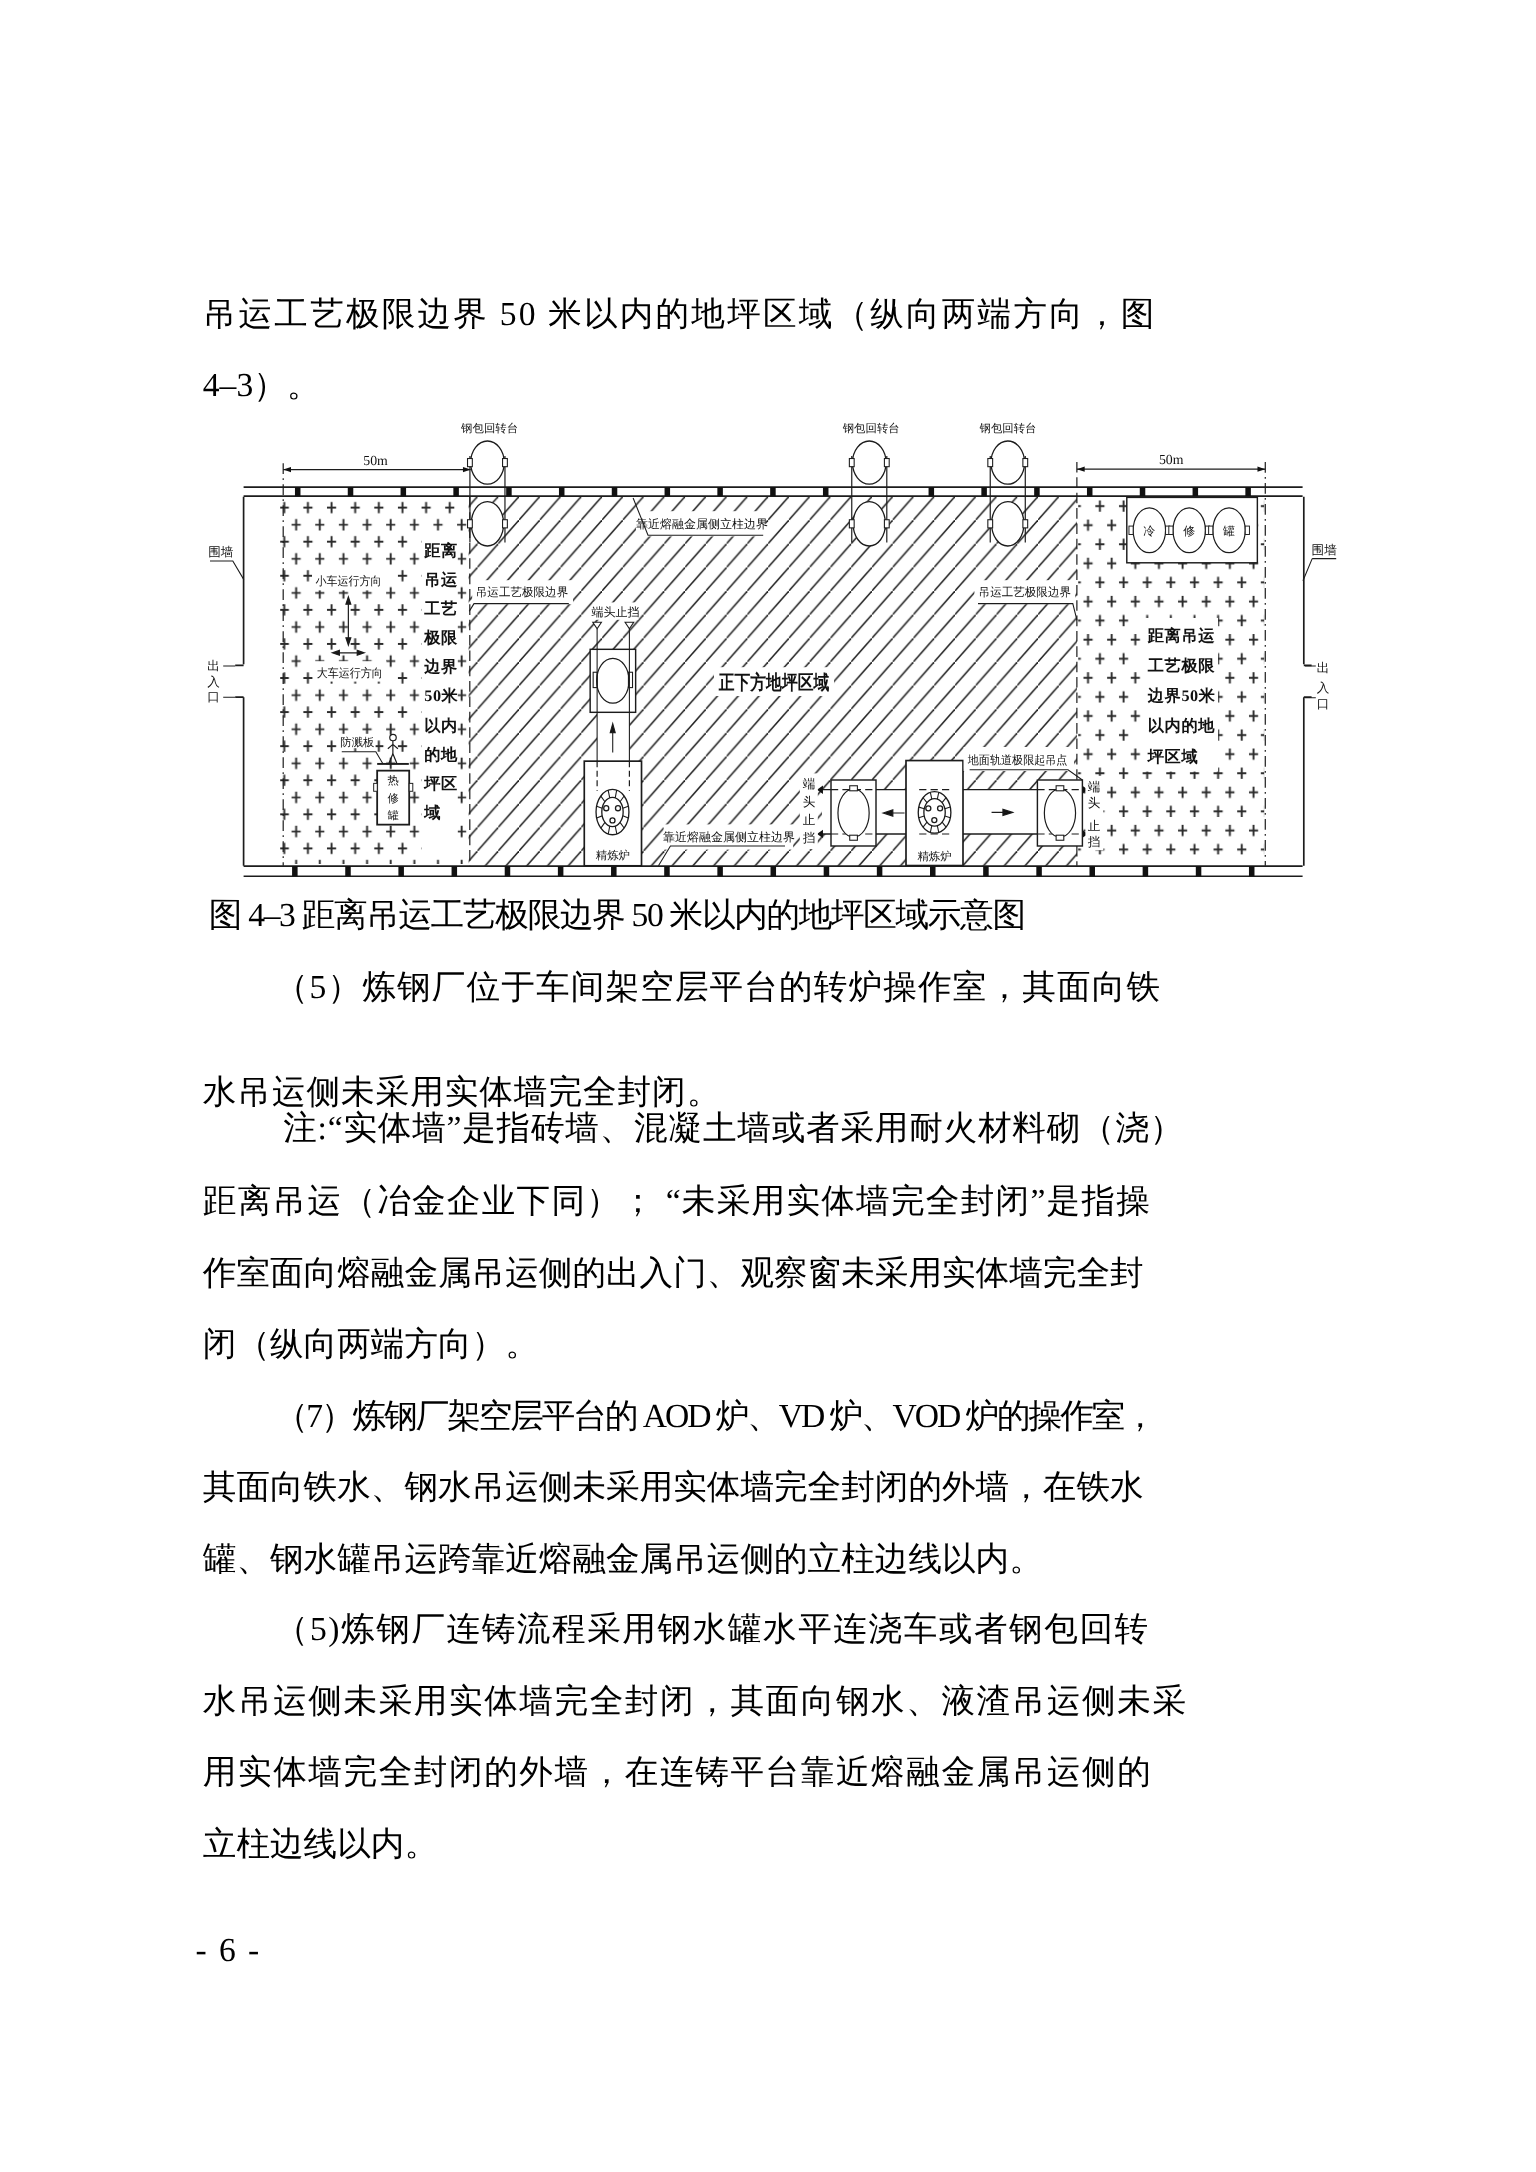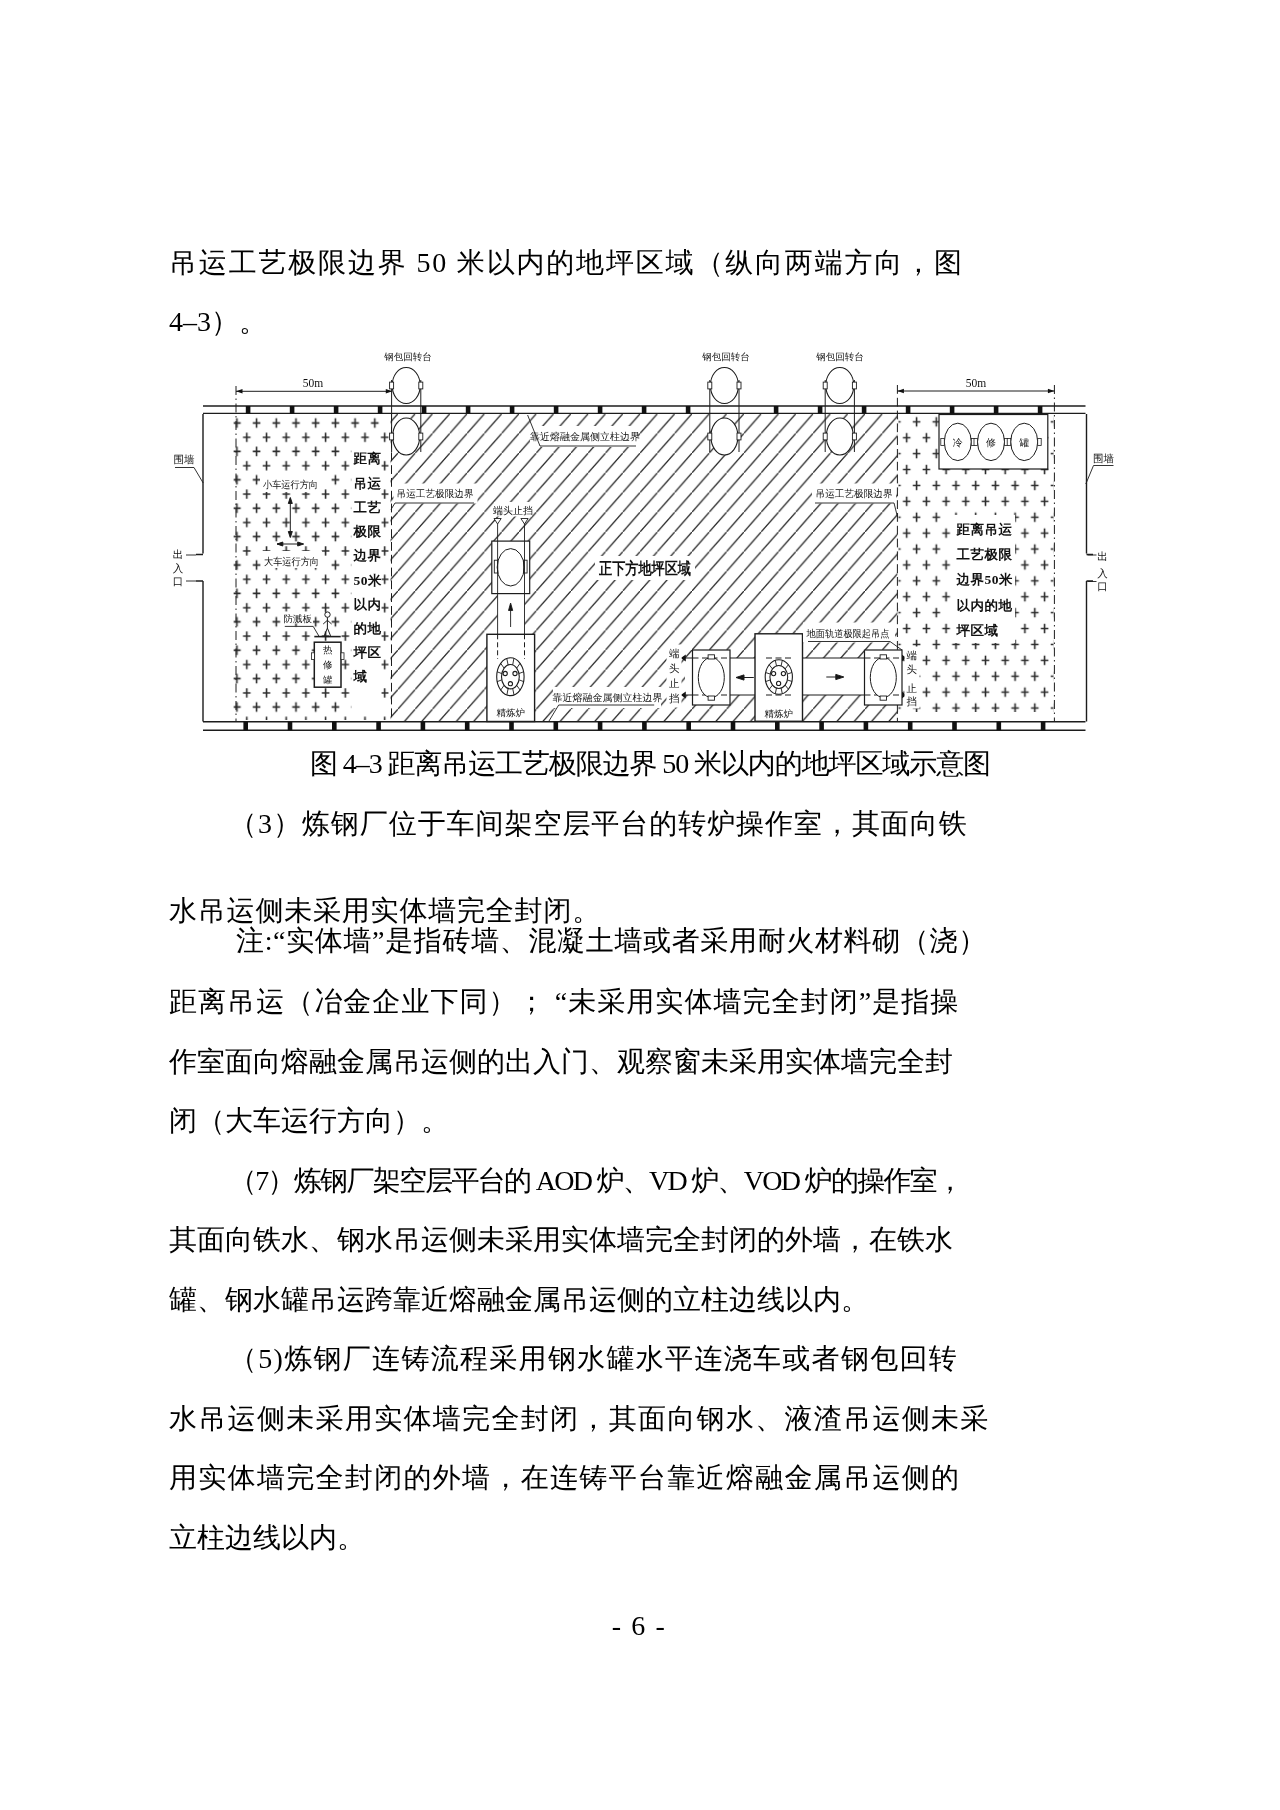--- a/index.html
+++ b/index.html
@@ -1,40 +1,40 @@
 <!DOCTYPE html>
 <html><head>
 <meta charset="utf-8">
 <style>
 html,body{margin:0;padding:0}
 body{width:1280px;height:1810px;background:#fff;position:relative;font-family:"Liberation Serif",serif;color:#000}
 .ln{position:absolute;left:169px;width:952px;font-size:28px;line-height:34px;white-space:nowrap}
 .ind{padding-left:67px}
-.ctr{text-align:center;white-space:nowrap}
+.ctr{white-space:nowrap}
 </style>
 </head>
 <body>
 
 <div class="ln" style="top:245.5px;letter-spacing:1.82px">吊运工艺极限边界 50 米以内的地坪区域（纵向两端方向，图</div>
 
 <div class="ln" style="top:305.1px">4–3）。</div>
 
 <div class="ln ctr" style="top:746.5px;letter-spacing:-1.1px;left:174px">图 4–3 距离吊运工艺极限边界 50 米以内的地坪区域示意图</div>
 
-<div class="ln" style="top:806.5px;letter-spacing:0.95px;padding-left:60px">（3）炼钢厂位于车间架空层平台的转炉操作室，其面向铁</div>
+<div class="ln" style="top:806.5px;letter-spacing:0.95px;padding-left:60px">（5）炼钢厂位于车间架空层平台的转炉操作室，其面向铁</div>
 
 <div class="ln" style="top:894px;letter-spacing:0.8px">水吊运侧未采用实体墙完全封闭。</div>
 
 <div class="ln ind" style="top:923.5px;letter-spacing:0.65px">注:“实体墙”是指砖墙、混凝土墙或者采用耐火材料砌（浇）</div>
 
 <div class="ln" style="top:985.0px;letter-spacing:1.05px">距离吊运（冶金企业下同）； “未采用实体墙完全封闭”是指操</div>
 
 <div class="ln" style="top:1045px">作室面向熔融金属吊运侧的出入门、观察窗未采用实体墙完全封</div>
 
-<div class="ln" style="top:1104.0px">闭（大车运行方向）。</div>
+<div class="ln" style="top:1104.0px">闭（纵向两端方向）。</div>
 
 <div class="ln" style="top:1163.5px;letter-spacing:-1.72px;padding-left:60px">（7）炼钢厂架空层平台的 AOD 炉、VD 炉、VOD 炉的操作室，</div>
 
 <div class="ln" style="top:1223.0px">其面向铁水、钢水吊运侧未采用实体墙完全封闭的外墙，在铁水</div>
 
 <div class="ln" style="top:1282.5px">罐、钢水罐吊运跨靠近熔融金属吊运侧的立柱边线以内。</div>
 
 <div class="ln" style="top:1342.0px;letter-spacing:1.3px;padding-left:60px">（5)炼钢厂连铸流程采用钢水罐水平连浇车或者钢包回转</div>
 
 <div class="ln" style="top:1401.5px;letter-spacing:1.31px">水吊运侧未采用实体墙完全封闭，其面向钢水、液渣吊运侧未采</div>

